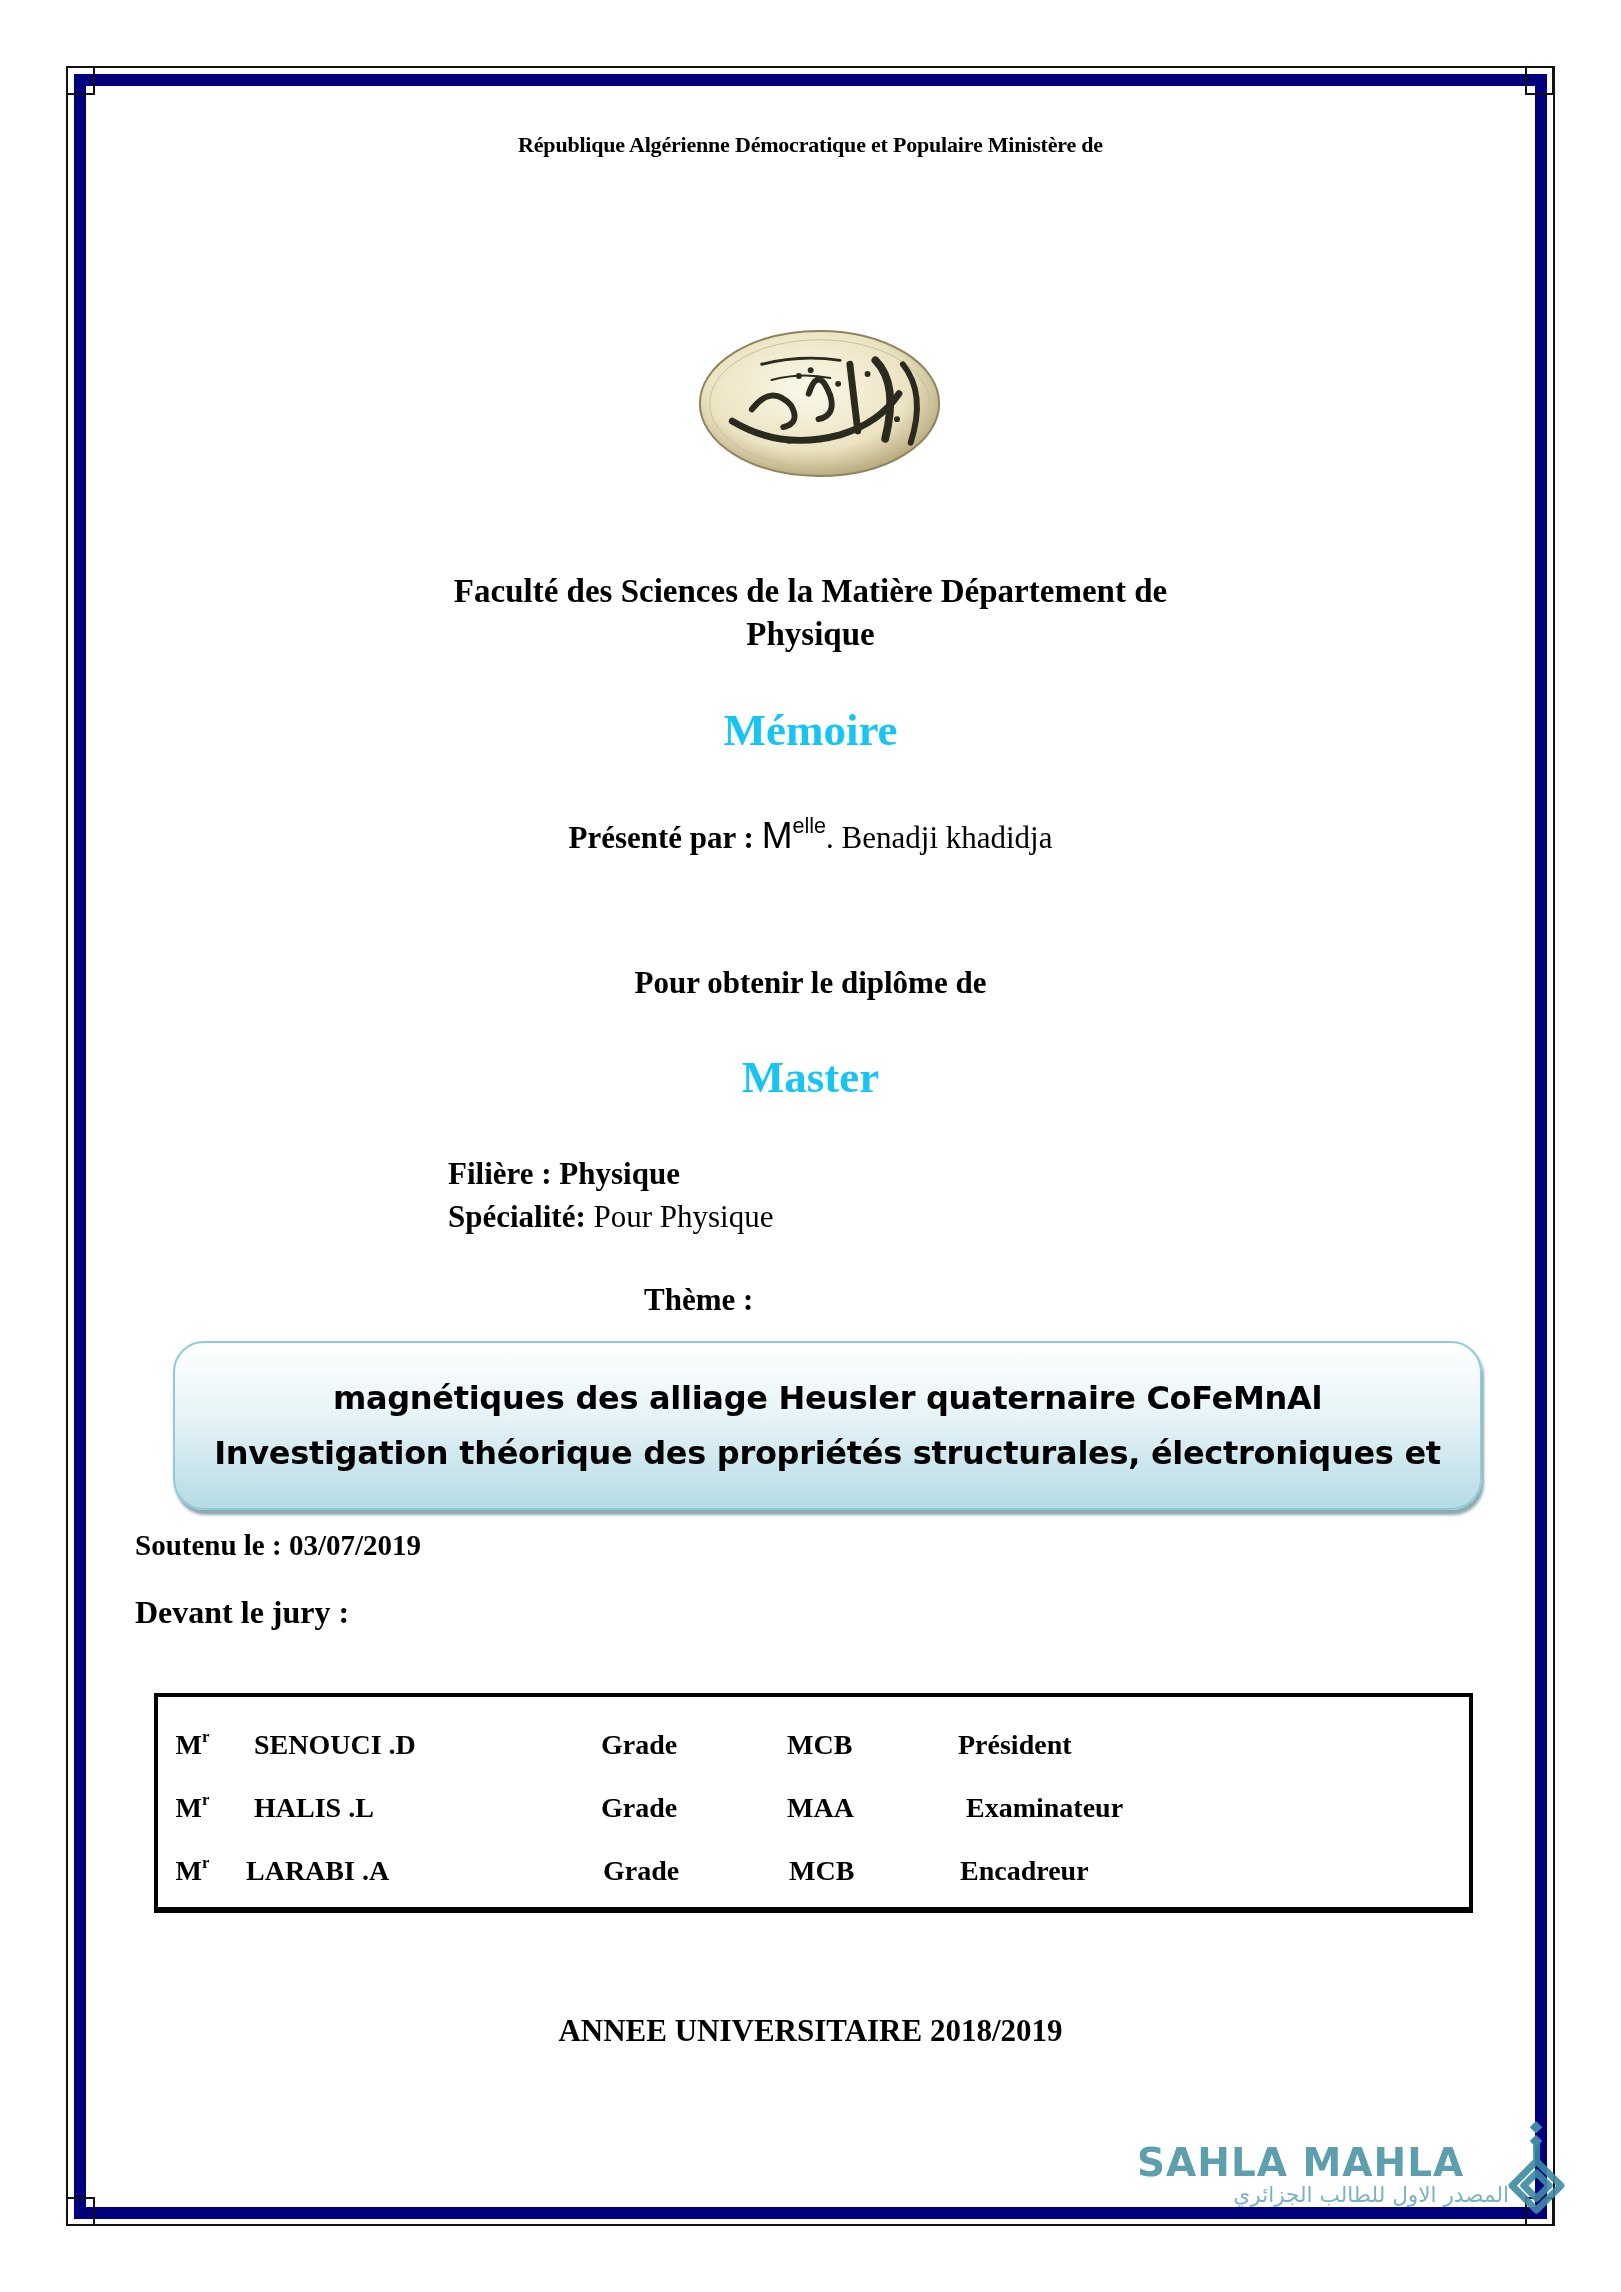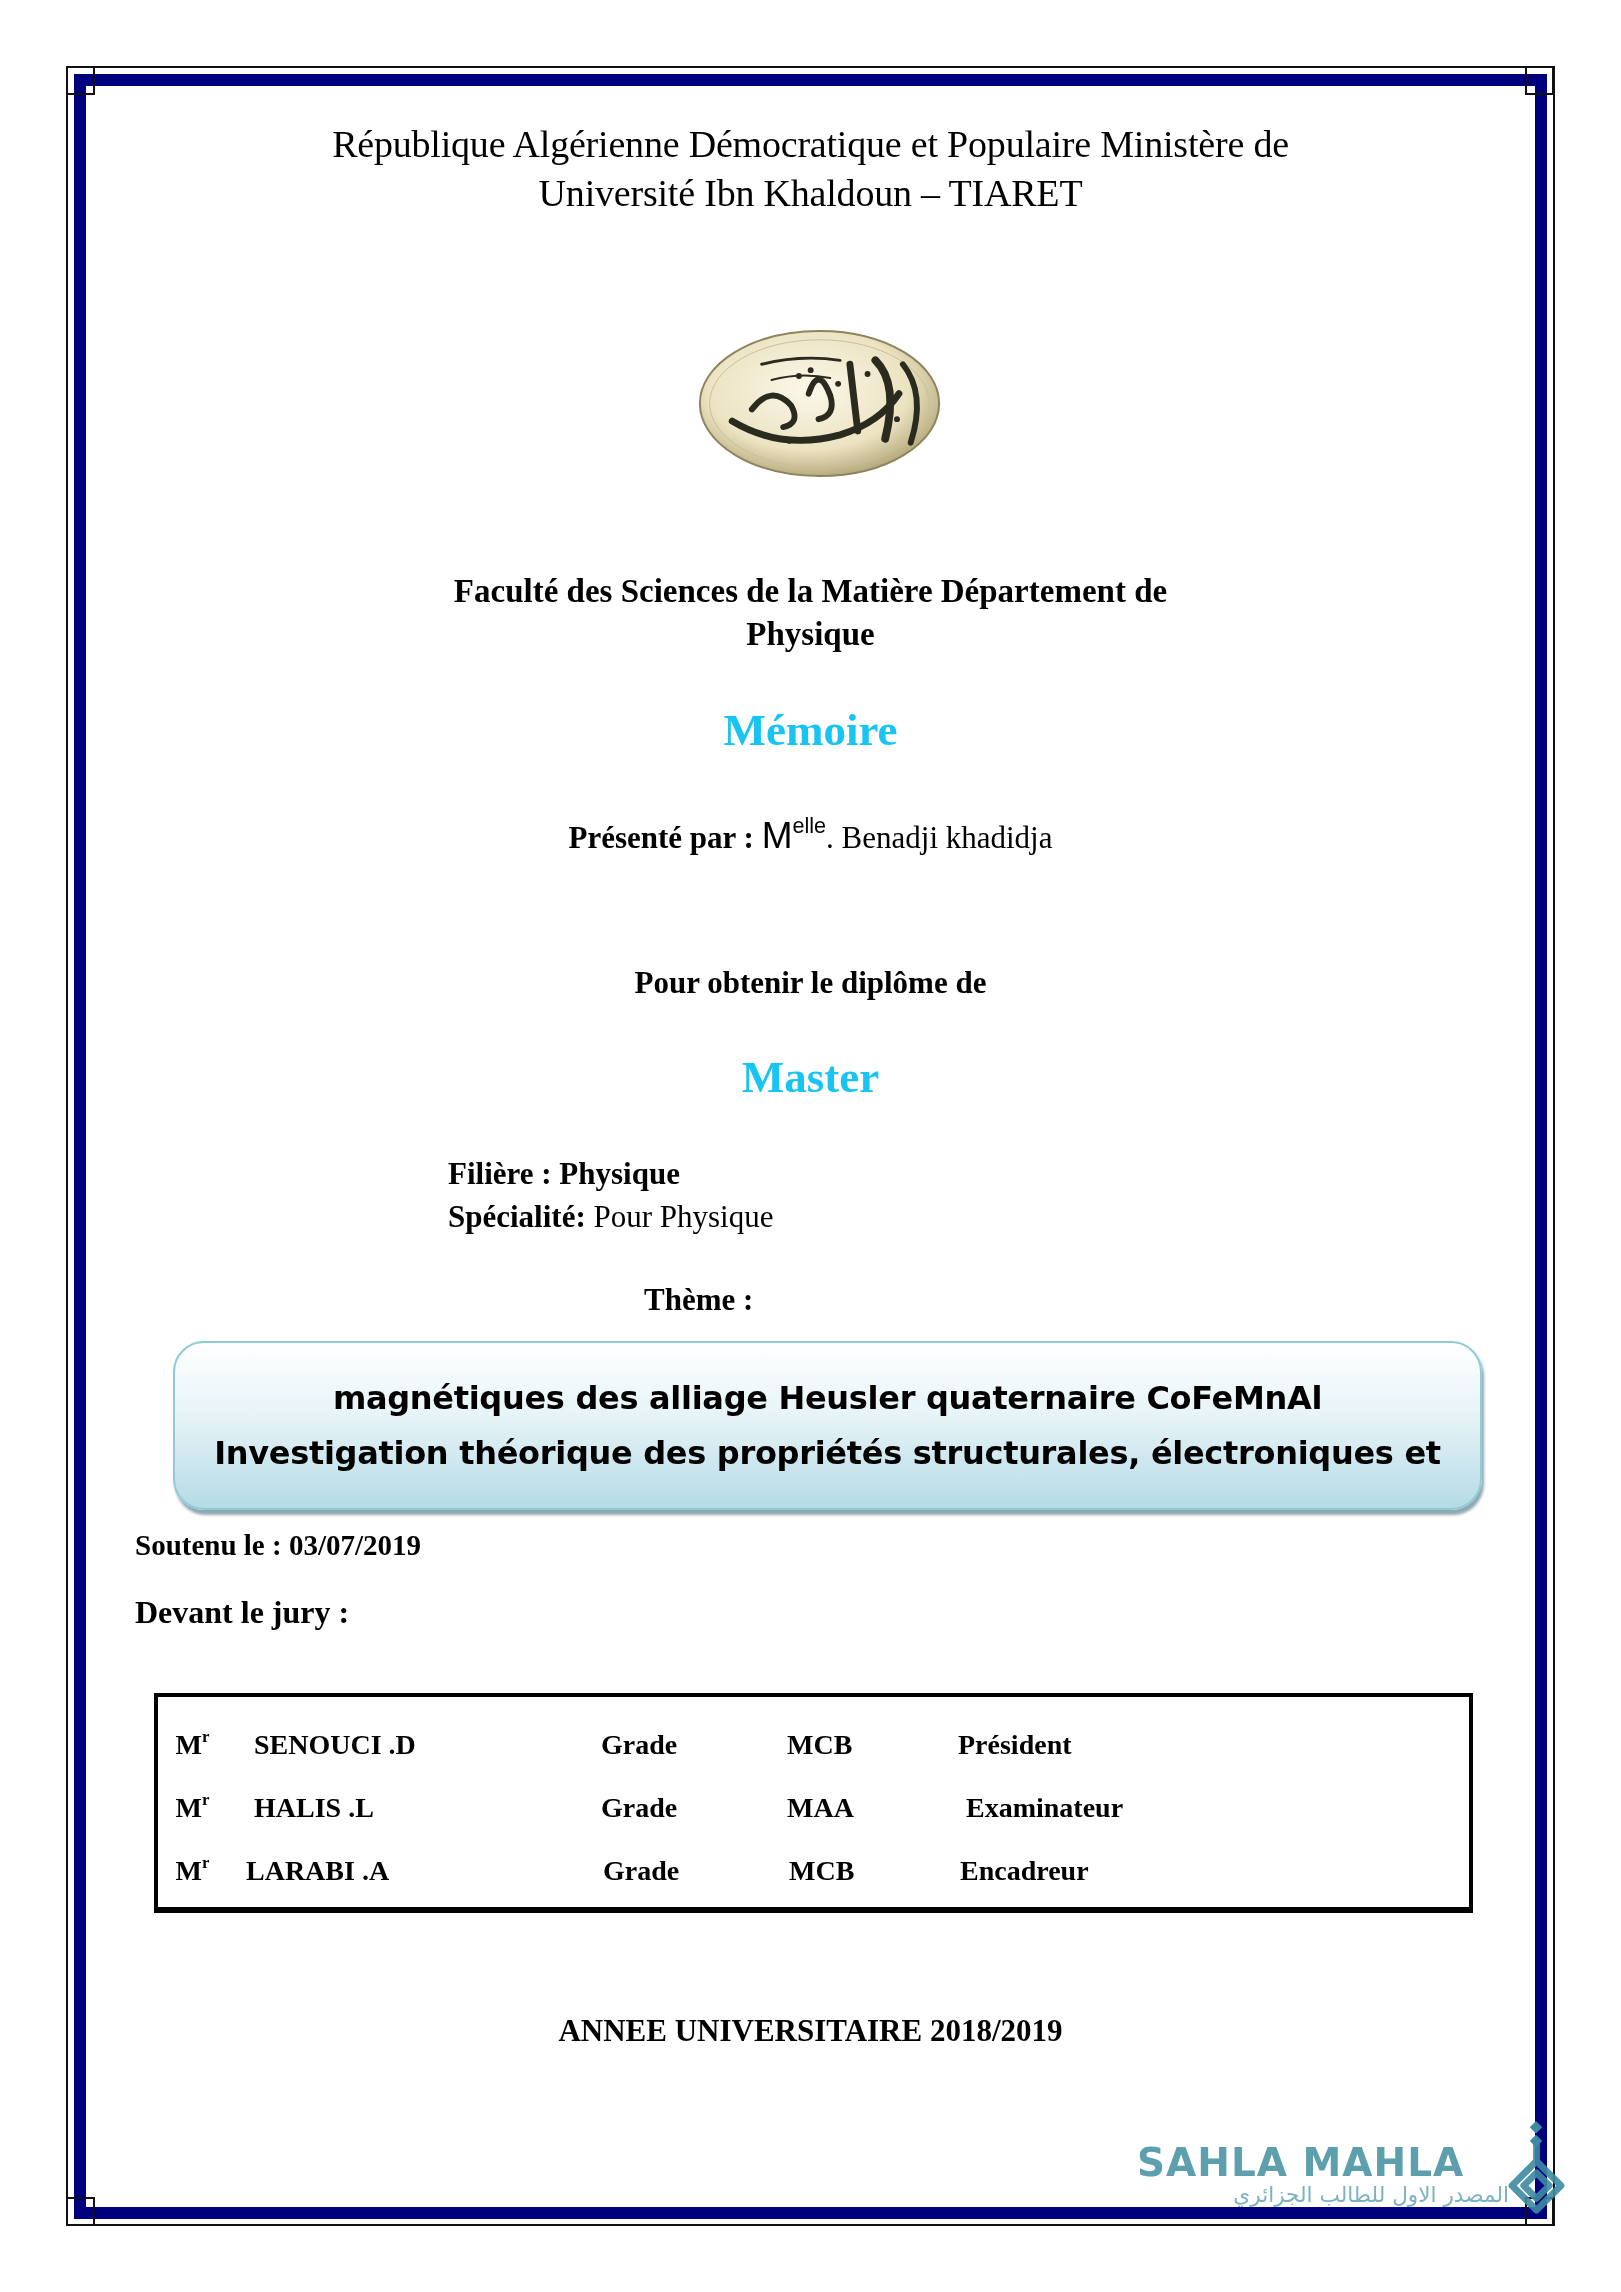--- a/index.html
+++ b/index.html
@@ -11,21 +11,21 @@
 
     
     .frame-outer { position: absolute; left: 66px; top: 66px; width: 1489px; height: 2160px;
       border: 2.9px solid #111; box-sizing: border-box; }
     .frame-band { position: absolute; left: 74px; top: 74px; width: 1473px; height: 2145px;
       border: 12.7px solid #00007f; box-sizing: border-box; }
     .corner { position: absolute; width: 29px; height: 29px; border: 2.9px solid #111; box-sizing: border-box; }
 
     
     .center { position: absolute; left: 0; width: 1621px; text-align: center; }
-    .hdr { font-weight: normal; font-size: 38px; line-height: 49px; letter-spacing: -0.2px; }
+    .hdr { font-weight: bold; font-size: 22px; line-height: 49px; letter-spacing: -0.2px; }
     .faculty { font-weight: bold; font-size: 33px; line-height: 43px; }
     .cyan-title { color: #17c4f2; font-weight: bold; font-size: 45px; }
     .bold32 { font-weight: bold; font-size: 31px; }
     .regular32 { font-size: 31px; }
 
     
     .logo { position: absolute; left: 693px; top: 325px; width: 253px; height: 155px; }
 
     
     .theme-box {
@@ -58,21 +58,20 @@
 <div class="frame-outer"></div>
 <div class="frame-band"></div>
 
 <div class="corner" style="left:66px;top:66px;"></div>
 <div class="corner" style="left:1525px;top:66px;"></div>
 <div class="corner" style="left:66px;top:2197px;"></div>
 <div class="corner" style="left:1525px;top:2197px;"></div>
 
 <div class="center hdr" style="top:120px;">
   <div>République Algérienne Démocratique et Populaire Ministère de</div>
-  <div>Université Ibn Khaldoun – TIARET</div>
 </div>
 
 <div class="logo">
   <svg width="253" height="155" viewBox="0 0 258 158">
     <defs>
       <radialGradient id="eggGrad" cx="45%" cy="40%" r="60%">
         <stop offset="0%" stop-color="#fbf8ea"></stop>
         <stop offset="70%" stop-color="#ece3c2"></stop>
         <stop offset="100%" stop-color="#b9ad80"></stop>
       </radialGradient>

